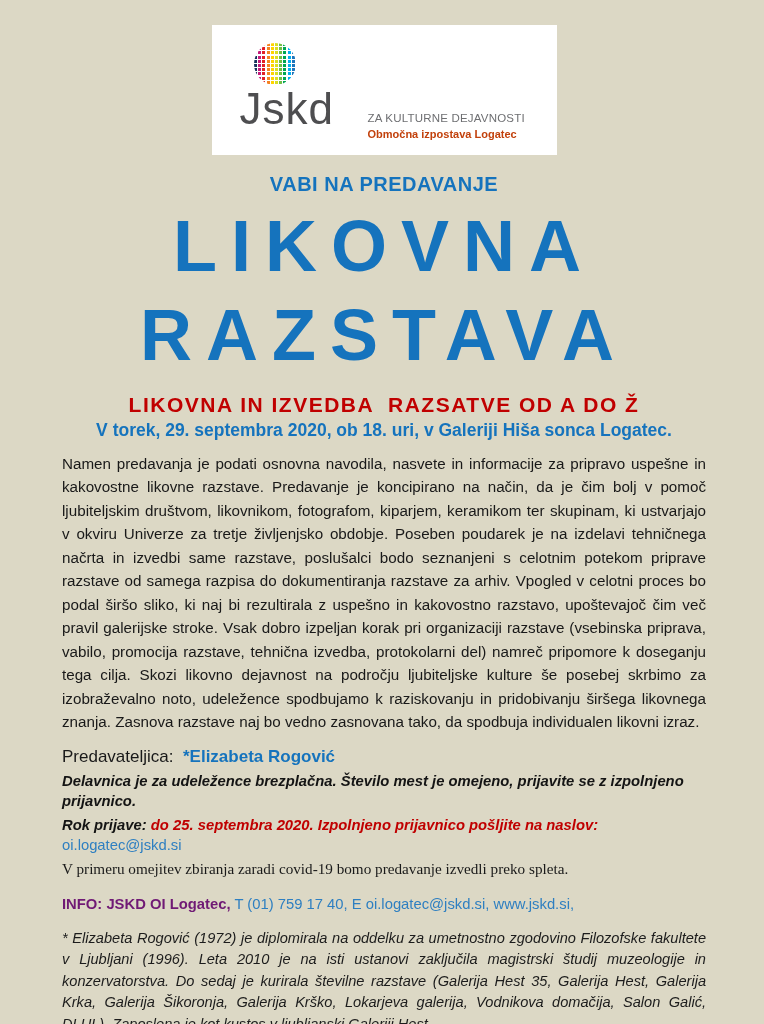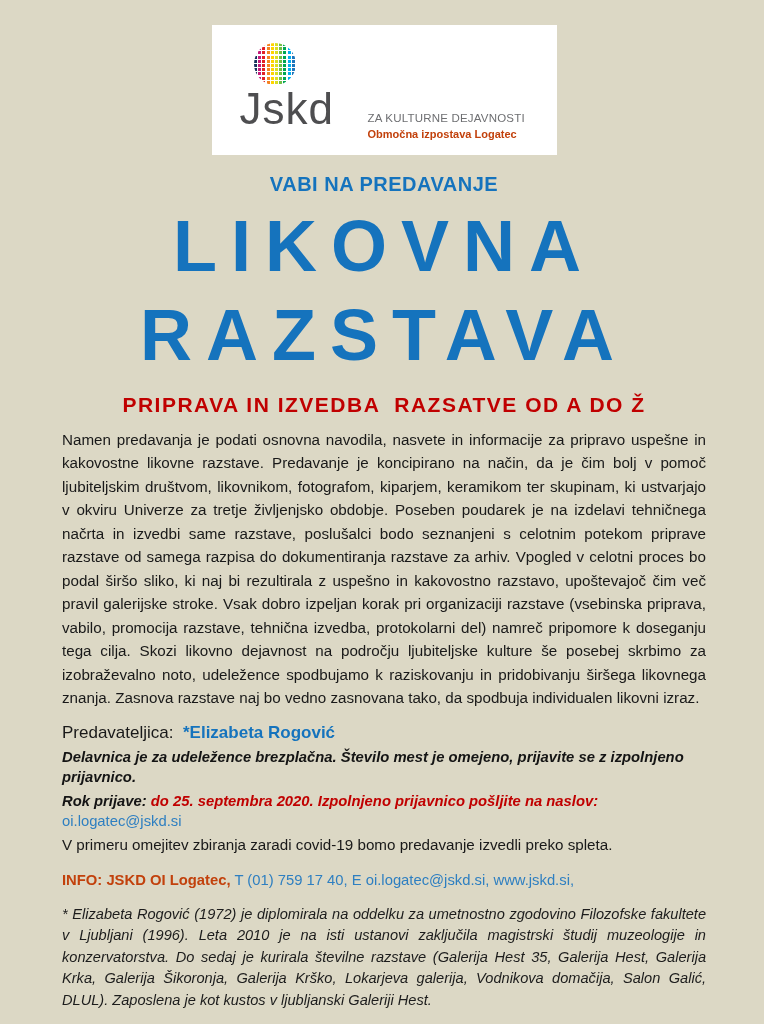--- a/index.html
+++ b/index.html
@@ -87,29 +87,29 @@
     white-space:pre-wrap;
   }
   .bi-red { color:#c00000;font-style:italic; }
   .link {
     color:#2e7fc1;
     font-style:normal; font-weight:400;
     font-size:14.8px;
     text-decoration:none;
     cursor:pointer;
   }
-  .plain { font-size:15.2px; line-height:20px; color:#191919; margin-top:4px; }
+  .plain { font-size:15.2px; line-height:20px; color:#191919; margin-top:4px;font-family:Liberation Serif, serif; }
 
   .info {
     margin-top:15px;
     font-size:14.8px; line-height:20px;
     color:#2e7fc1;
     white-space:pre-wrap;
   }
-  .info-bold { font-weight:700; color:#c2410c;text-align:center; }
+  .info-bold { font-weight:700; color:#701a75;text-align:center; }
 
   .footnote {
     margin-top:14px;
     font-style:italic;
     font-size:14.6px; line-height:21.5px;
     text-align:justify;
     color:#1c1c1c;
     white-space:pre-wrap;
   }
   .fn-lead { font-weight:400; }
@@ -130,21 +130,22 @@
     </div>
   </div>
 
   <div class="invite">VABI NA PREDAVANJE</div>
 
   <div class="title">
     <span>LIKOVNA</span>
     <span>RAZSTAVA</span>
   </div>
 
-  <div class="subtitle">PRIPRAVA IN IZVEDBA  RAZSATVE OD A DO Ž</div>
+  <div class="subtitle">LIKOVNA IN IZVEDBA  RAZSATVE OD A DO Ž</div>
+  <div class="event">V torek, 29. septembra 2020, ob 18. uri, v Galeriji Hiša sonca Logatec.</div>
 
   <p class="body">Namen predavanja je podati osnovna navodila, nasvete in informacije za pripravo uspešne in kakovostne likovne razstave. Predavanje je koncipirano na način, da je čim bolj v pomoč ljubiteljskim društvom, likovnikom, fotografom, kiparjem, keramikom ter skupinam, ki ustvarjajo v okviru Univerze za tretje življenjsko obdobje. Poseben poudarek je na izdelavi tehničnega načrta in izvedbi same razstave, poslušalci bodo seznanjeni s celotnim potekom priprave razstave od samega razpisa do dokumentiranja razstave za arhiv. Vpogled v celotni proces bo podal širšo sliko, ki naj bi rezultirala z uspešno in kakovostno razstavo, upoštevajoč čim več pravil galerijske stroke. Vsak dobro izpeljan korak pri organizaciji razstave (vsebinska priprava, vabilo, promocija razstave, tehnična izvedba, protokolarni del) namreč pripomore k doseganju tega cilja. Skozi likovno dejavnost na področju ljubiteljske kulture še posebej skrbimo za izobraževalno noto, udeležence spodbujamo k raziskovanju in pridobivanju širšega likovnega znanja. Zasnova razstave naj bo vedno zasnovana tako, da spodbuja individualen likovni izraz.</p>
 
   <p class="lecturer"><span>Predavateljica:</span><span class="lect-name">  *Elizabeta Rogović</span></p>
 
   <p class="bi">Delavnica je za udeležence brezplačna. Število mest je omejeno, prijavite se z izpolnjeno prijavnico.</p>
 
   <p class="bi"><span>Rok prijave:</span><span class="bi-red"> do 25. septembra 2020. Izpolnjeno prijavnico pošljite na naslov:  </span><a class="link">oi.logatec@jskd.si</a></p>
 
   <p class="plain">V primeru omejitev zbiranja zaradi covid-19 bomo predavanje izvedli preko spleta.</p>

